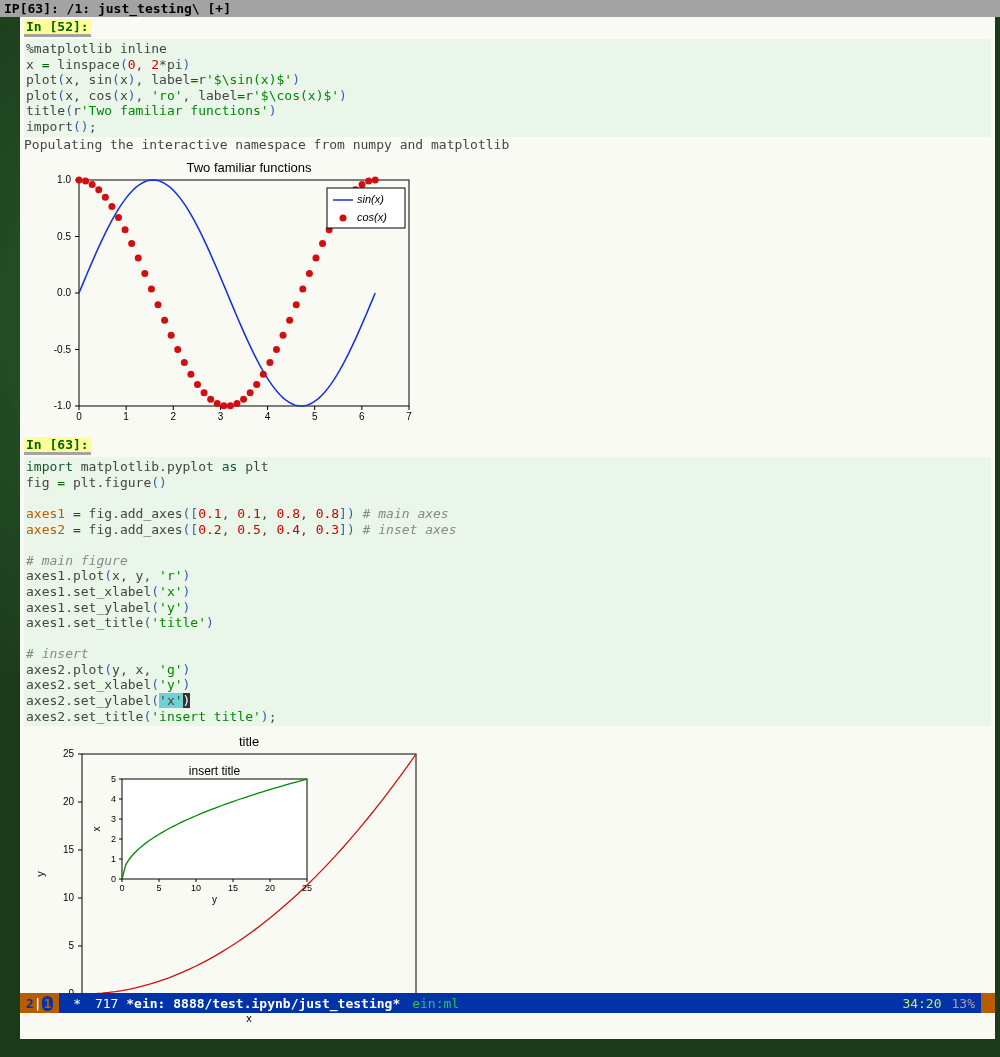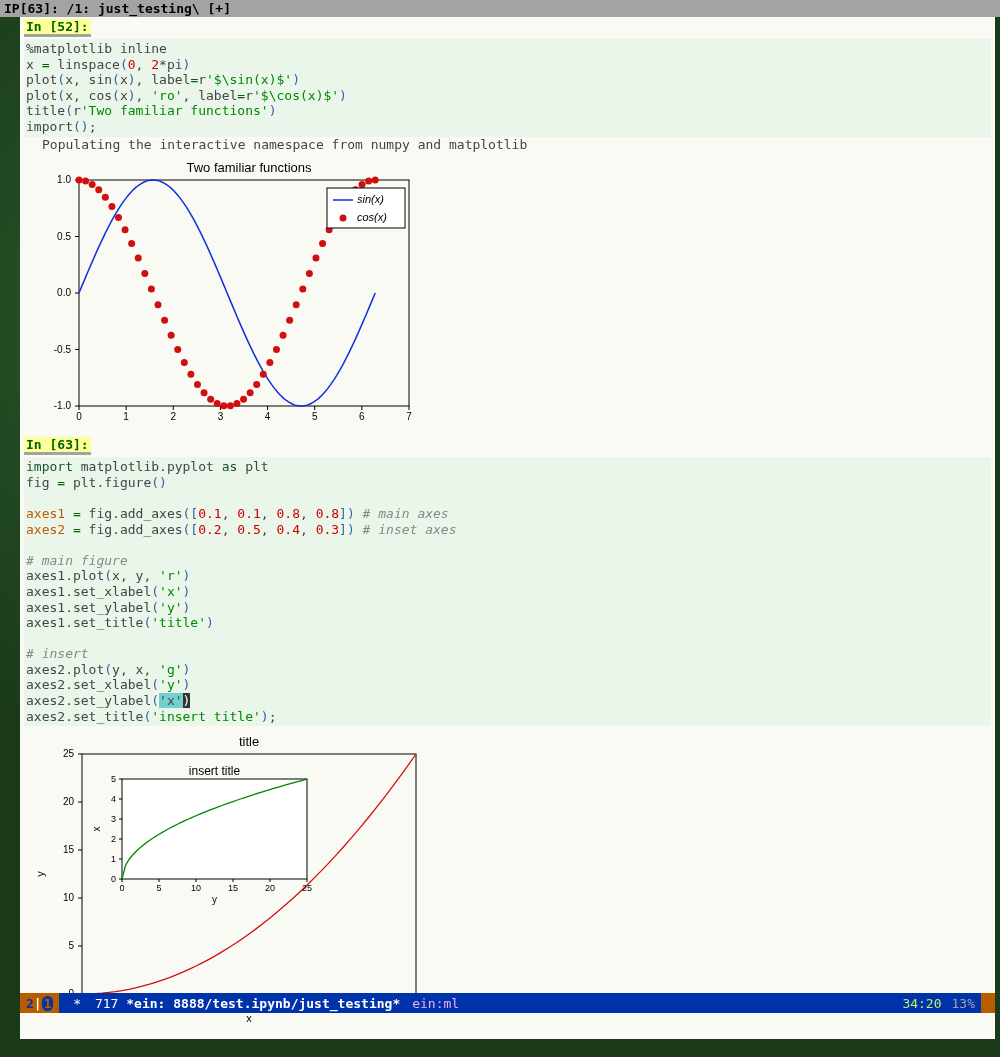--- a/index.html
+++ b/index.html
@@ -41,21 +41,20 @@
   .code-block {
     background: #eaf6ea;
     padding: 2px 2px;
     white-space: pre;
     line-height: 1.2;
     margin-top: 2px;
   }
   .output-text {
     white-space: pre;
     line-height: 1.2;
-    margin-left: 18px;
   }
   
   .c-kw { color: #14532d; font-weight: normal; }
   .c-op { color: #006400; }
   .c-num { color: #cc0000; }
   .c-str { color: #008800; }
   .c-com { color: #888; font-style: italic; }
   .c-var { color: #b85c00; }
   .c-paren { color: #3a5faa; }
   .c-cursor { background:#333; color:#fff;}
@@ -83,21 +82,21 @@
     background: #b85c00;
     color: #0033aa;
     font-weight: bold;
     padding: 0 6px;
     height: 100%;
     display: flex;
     align-items: center;
   }
   .status-text { color:#fff; padding-left:6px; }
   .status-bold { color:#fff; font-weight:bold; }
-  .status-mode { color:#f0abfc; padding-left:12px; }
+  .status-mode { color:#22c55e; padding-left:12px; }
   .status-right { margin-left:auto; color:#bef264; padding-right:4px; }
   .status-pct { color:#a3a3a3; padding:0 6px;text-align:right; }
   .status-end { background:#b85c00; width:14px; height:100%; }
 </style>
 </head>
 <body>
 
 <div class="title-bar">IP[63]: /1: just_testing\ [+]</div>
 
 <div class="editor-area">

